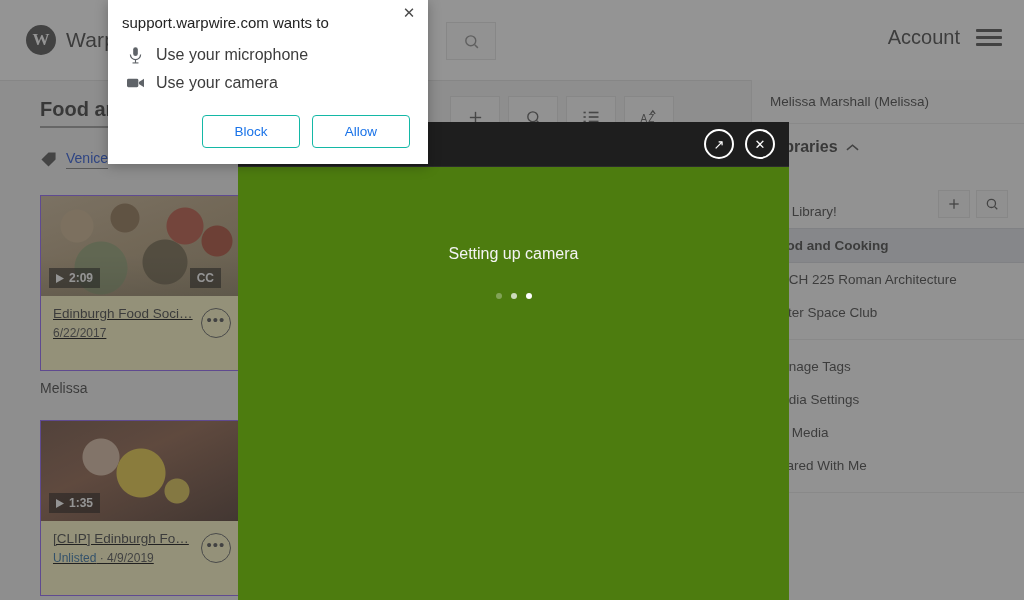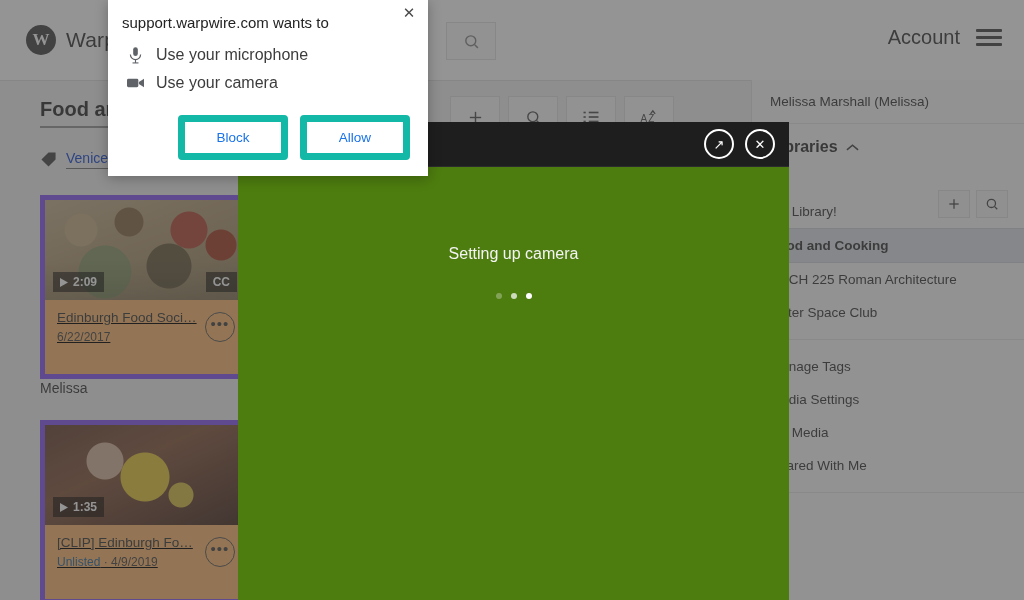--- a/index.html
+++ b/index.html
@@ -153,22 +153,22 @@
   .section-label {
     margin: 20px 0 0 40px;
     font-size: 14px;
     color: #3d3d3d;
   }
 
   .card {
     position: absolute;
     left: 40px;
     width: 200px;
-    background: #fdba74;
-    border: 5px solid #8b5cf6;
+    background: #fef9c3;
+    border: 1px solid #8b5cf6;
   }
   .card-1 { top: 115px; }
   .card-2 { top: 340px; }
 
   .thumb {
     position: relative;
     height: 100px;
     overflow: hidden;
   }
   .thumb-market {
@@ -198,21 +198,21 @@
     color: #ffffff;
     font-size: 12px;
     font-weight: bold;
     padding: 3px 7px;
     display: flex;
     align-items: center;
     gap: 5px;
   }
   .badge-cc {
     position: absolute;
-    right: 8px;
+    right: 20px;
     bottom: 8px;
     background: rgba(0,0,0,.55);
     color: #ffffff;
     font-size: 12px;
     font-weight: bold;
     padding: 3px 7px;
   }
 
   .card-body {
     padding: 10px 12px 12px 12px;
@@ -435,21 +435,21 @@
     justify-content: flex-end;
     gap: 12px;
     padding: 18px 18px 0 0;
   }
   .perm-btn {
     min-width: 64px;
     padding: 8px 16px;
     font-size: 13.5px;
     color: #1a73e8;
     background: #ffffff;
-    border: 7px solid #14b8a6;
+    border: 1px solid #14b8a6;
     border-radius: 4px;
     text-align: center;
   }
 </style>
 </head>
 <body>
 
 <div id="root">
 
   <div class="app-page">

